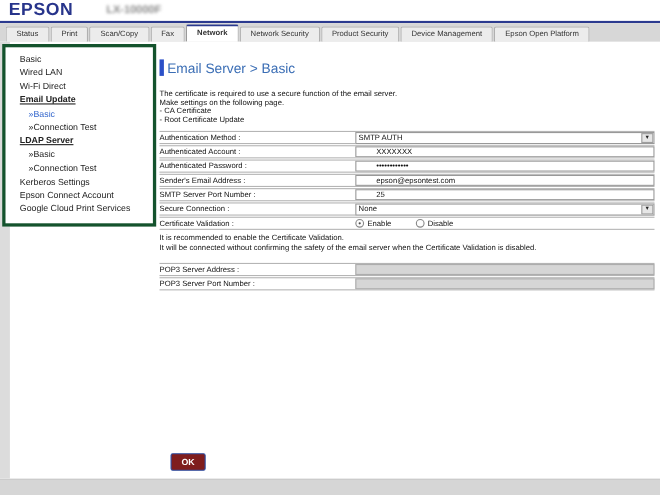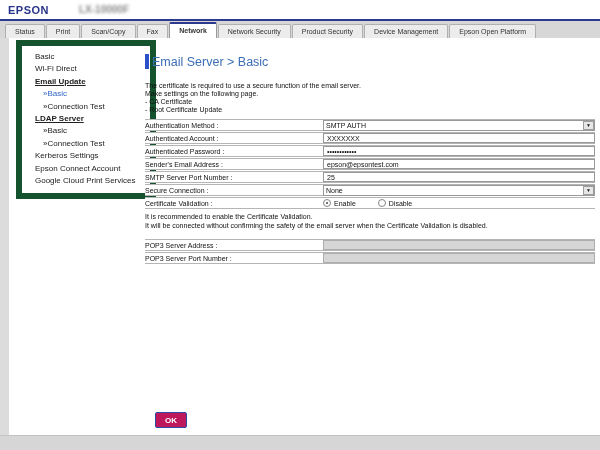--- a/index.html
+++ b/index.html
@@ -1,38 +1,38 @@
 <!DOCTYPE html>
 <html><head>
 <meta charset="utf-8">
 <style>
   * { margin:0; padding:0; box-sizing:border-box; }
   html,body { width:600px; height:450px; overflow:hidden; background:#fff;
               font-family:"Liberation Sans", sans-serif; }
 
   
   .header { height:19px; display:flex; align-items:center; padding-left:8px; background:#fff; }
-  .logo   { font-size:11px; font-weight:bold; color:#27348b; letter-spacing:.5px; }
+  .logo   { font-size:16px; font-weight:bold; color:#27348b; letter-spacing:.5px; }
   .model  { margin-left:30px; font-size:10px; font-weight:bold; color:#8a8a8a; filter:blur(1.4px); }
   .blue-line { height:2px; background:#2b3a8f; }
 
   
   .tabs { height:17px; background:#d7d7d7; display:flex; align-items:flex-end; padding-left:5px; }
   .tab  { height:14px; line-height:13px; padding:0 9px; margin-right:1px; font-size:7px; color:#333;
           background:#ececec; border:1px solid #b0b0b0; border-bottom:none;
           border-radius:2px 2px 0 0; white-space:nowrap; cursor:pointer; }
   .tab.active { height:16px; line-height:13px; background:#fff; font-weight:bold;
           border-top:2px solid #2b3a8f; border-left:1px solid #9a9a9a; border-right:1px solid #9a9a9a; }
 
   
   .content { position:relative; height:397px; background:#fff; }
   .left-strip { position:absolute; left:0; top:0; width:9px; height:100%; background:#dcdcdc; }
 
-  .sidebar { position:absolute; left:16px; top:2px; width:140px; background:#fff;
-             border:6px solid #14532d; padding:5px 0 6px 0; }
+  .sidebar { position:absolute; left:2px; top:2px; width:140px; background:#fff;
+             border:3px solid #14532d; padding:5px 0 6px 0; }
   .side-item { font-size:8px; line-height:12.4px; padding-left:13px; color:#222;
                white-space:nowrap; cursor:pointer; }
   .side-item.group { font-weight:bold; text-decoration:underline; }
   .side-item.sub   { padding-left:21px; }
   .side-item.active{ color:#3366cc; }
 
   .main { position:absolute; left:145px; right:5px; top:0; }
   .title-row { display:flex; align-items:center; gap:3px; margin-top:16px; }
   .title-bar { width:4px; height:15px; background:#2b50c8; }
   .page-title { font-size:12.5px; color:#3b6eb5; font-weight:normal; }
@@ -40,40 +40,40 @@
   .desc { margin-top:13px; font-size:7px; line-height:8px; color:#111; }
 
   .form { margin-top:5px; }
   .form-row { display:flex; align-items:center; height:12px;
               border-top:1px solid #b5b5b5; border-bottom:1px solid #b5b5b5;
               margin-bottom:1px; background:#fff; }
   .row-label { width:178px; flex-shrink:0; font-size:7px; color:#111; white-space:nowrap; }
   .row-value { flex:1; display:flex; align-items:center; }
 
   input.text { width:100%; height:10px; border:1px solid #999; background:#fff;
-               font-family:"Liberation Sans", sans-serif; font-size:7px; padding:0 3px; color:#111; }
+               font-family:"Liberation Sans", sans-serif; font-size:7px; padding:0 18px; color:#111; }
   input.text:disabled { background:#d6d6d6; border-color:#adadad; }
 
   .select { width:100%; height:11px; border:1px solid #999; background:#fff;
             display:flex; align-items:center; justify-content:space-between; cursor:pointer; }
   .sel-val { font-size:7px; padding-left:2px; color:#111; }
   .sel-btn { width:11px; height:9px; margin-right:0; background:#e6e6e6; border:1px solid #9d9d9d;
              display:flex; align-items:center; justify-content:center; font-size:5px; color:#222; }
 
   .radio-group { display:flex; gap:22px; }
   .radio { display:flex; align-items:center; gap:3px; font-size:7px; color:#111; cursor:pointer; }
   .radio-circle { width:8px; height:8px; border-radius:50%; border:1px solid #888;
                   background:#fdfdfd; position:relative; flex-shrink:0; }
   .radio-circle.checked::after { content:''; position:absolute; left:2px; top:2px; right:2px; bottom:2px;
                   border-radius:50%; background:#4a4a4a; }
 
   .note { font-size:7px; line-height:8.5px; color:#111; padding:3px 0 4px 0; }
 
   .ok-btn { position:absolute; left:10px; top:374px; width:32px; height:16px;
-            background:#be185d; border:1px solid #2c4da3; border-radius:2px;
+            background:#7f1d1d; border:1px solid #2c4da3; border-radius:2px;
             color:#fff; font-size:8px; font-weight:bold;
             font-family:"Liberation Sans", sans-serif; cursor:pointer; }
 
   .footer { height:15px; background:#d6d6d6; border-top:1px solid #c3c3c3; }
 </style>
 </head>
 <body>
 
 <div class="header">
   <span class="logo">EPSON</span>
@@ -91,20 +91,21 @@
     <div class="tab">Product Security</div>
     <div class="tab">Device Management</div>
     <div class="tab">Epson Open Platform</div>
   </nav>
 
 <div class="content">
   <div class="left-strip"></div>
 
   <aside class="sidebar" id="sidebar">
       <div class="side-item item">Basic</div>
+      <div class="side-item item">Wired LAN</div>
       <div class="side-item item">Wi-Fi Direct</div>
       <div class="side-item group">Email Update</div>
       <div class="side-item sub active">»Basic</div>
       <div class="side-item sub">»Connection Test</div>
       <div class="side-item group">LDAP Server</div>
       <div class="side-item sub">»Basic</div>
       <div class="side-item sub">»Connection Test</div>
       <div class="side-item item">Kerberos Settings</div>
       <div class="side-item item">Epson Connect Account</div>
       <div class="side-item item">Google Cloud Print Services</div>

